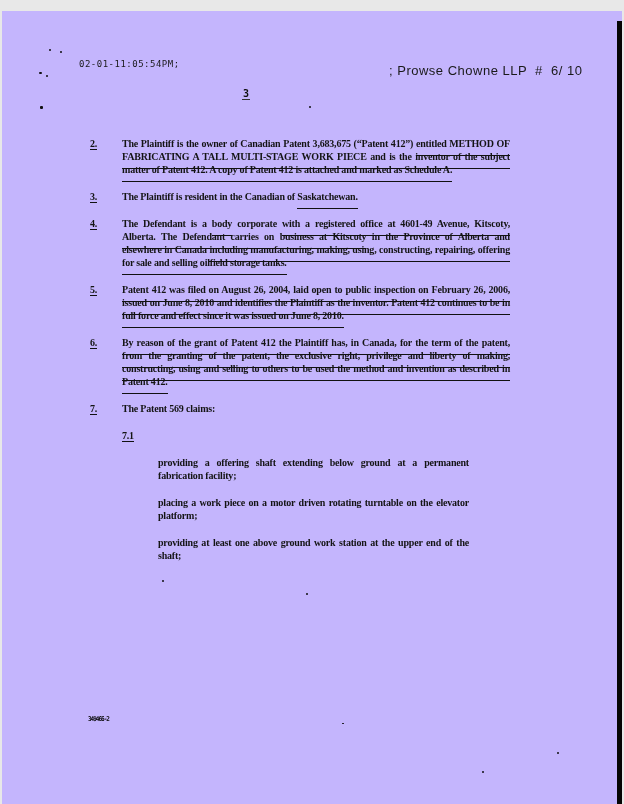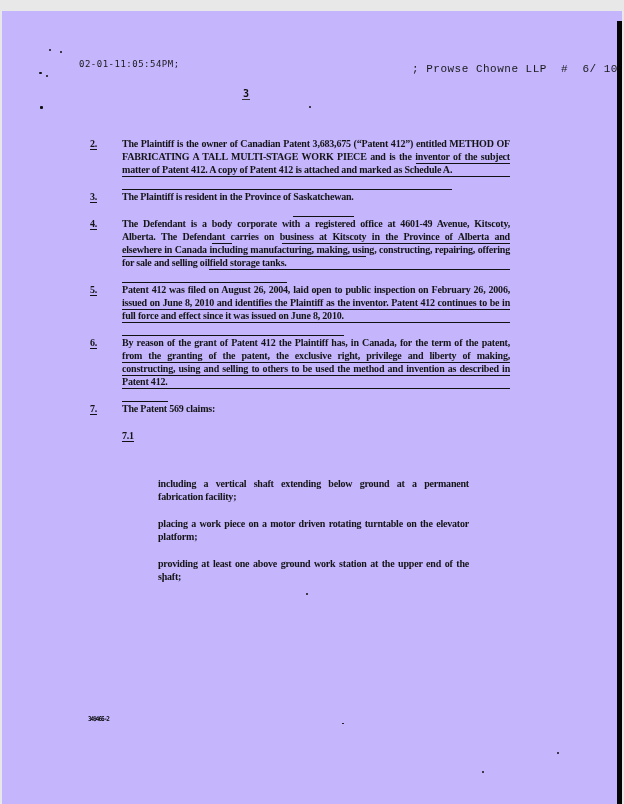--- a/index.html
+++ b/index.html
@@ -16,42 +16,42 @@
   .bar-right  { position:absolute; top:10px; right:0; width:5px;  height:794px; background:#050505; }
   .bar-bottom { position:absolute; left:12px; bottom:0; height:9px; right:0;    background:#050505; }
   .speck { position:absolute; background:#111; border-radius:1px; }
   
   .fax-ts {
     position:absolute; left:77px; top:48px;
     font-family:"DejaVu Sans Mono", monospace;
     font-size:9px; letter-spacing:0.5px; color:#1a1a1a;
   }
   .fax-from {
-    position:absolute; left:410px; top:52px;
-    font-family:Liberation Mono, monospace;
-    font-size:11px; letter-spacing:0.5px; color:#1a1a1a; white-space:pre;
+    position:absolute; left:387px; top:52px;
+    font-family:Liberation Sans, sans-serif;
+    font-size:13px; letter-spacing:0.5px; color:#1a1a1a; white-space:pre;
   }
   .pageno {
     position:absolute; left:240px; top:77px;
     font-family:"DejaVu Sans Mono", monospace;
     font-size:10px; font-weight:bold; color:#111;
     border-bottom:1px solid #333; padding:0 1px;
   }
   
   .content {
     position:absolute; left:88px; top:126px; width:420px;
     font-size:10px; line-height:13px; font-weight:bold;
     letter-spacing:-0.2px;
   }
   .para { display:flex; margin-bottom:14px; }
   .para-num { width:32px; flex:0 0 32px; }
   .para-num span { border-bottom:1.5px solid #111; }
   .para-text { flex:1; text-align:justify; }
-  .u { border-bottom:1.5px solid #111; padding-bottom:14px; }
-  .subpara { display:flex; margin-left:32px; margin-bottom:14px;flex-direction:column; }
+  .u { border-bottom:1.5px solid #111; padding-bottom:6px; }
+  .subpara { display:flex; margin-left:32px; margin-bottom:14px; }
   .subpara-num { width:34px; flex:0 0 34px; }
   .subpara-num span { border-bottom:1.5px solid #111; }
   .subpara-text { width:315px; text-align:justify; }
   .clauses { margin-left:68px; width:311px; }
   .clause { text-align:justify; margin-bottom:14px; }
   .docnum {
     position:absolute; left:86px; top:704px;
     font-family:"DejaVu Sans Mono", monospace;
     font-size:6px; font-weight:bold; letter-spacing:-1px; color:#080808;
     transform:scaleY(1.1);
@@ -81,21 +81,21 @@
   <div class="pageno">3</div>
 
   <div class="content">
     <div id="paragraphs">
         <div class="para">
           <div class="para-num"><span>2.</span></div>
           <div class="para-text"><span>The Plaintiff is the owner of Canadian Patent 3,683,675 (“Patent 412”) </span><span class="u">entitled METHOD OF FABRICATING A TALL MULTI-STAGE WORK PIECE and is the inventor of the subject matter of Patent 412. A copy of Patent 412 is attached and marked as Schedule A.</span></div>
         </div>
         <div class="para">
           <div class="para-num"><span>3.</span></div>
-          <div class="para-text"><span>The Plaintiff is resident in the Province of </span><span class="u">Saskatchewan.</span></div>
+          <div class="para-text"><span>The Plaintiff is resident in the Canadian of </span><span class="u">Saskatchewan.</span></div>
         </div>
         <div class="para">
           <div class="para-num"><span>4.</span></div>
           <div class="para-text"><span>The Defendant is a </span><span class="u">body</span><span> corporate </span><span class="u">with a registered office at 4601-49 Avenue, Kitscoty, Alberta. The Defendant carries on business at Kitscoty</span><span> in the Province of Alberta and elsewhere in Canada </span><span class="u">including manufacturing, making, using, constructing, repairing, offering for sale and selling oilfield storage tanks.</span></div>
         </div>
         <div class="para">
           <div class="para-num"><span>5.</span></div>
           <div class="para-text"><span class="u">Patent 412 was filed on August 26, 2004, laid open to public inspection on February 26, 2006, issued on June 8, 2010 and identifies the Plaintiff as the inventor.  Patent 412 continues to be in full force and effect since it was issued on June 8, 2010.</span></div>
         </div>
         <div class="para">
@@ -108,21 +108,21 @@
         </div>
       </div>
 
     <div class="subpara">
       <div class="subpara-num">
         <span>7.1</span>
       </div>
     </div>
 
     <div class="clauses" id="clauses">
-        <div class="clause">including a vertical shaft extending below ground at a permanent fabrication facility;</div>
+        <div class="clause">providing a offering shaft extending below ground at a permanent fabrication facility;</div>
         <div class="clause">placing a work piece on a motor driven rotating turntable on the elevator platform;</div>
         <div class="clause">providing at least one above ground work station at the upper end of the shaft;</div>
       </div>
   </div>
 
   <div class="docnum">349466-2</div>
 
 </div>
 
 </body></html>

